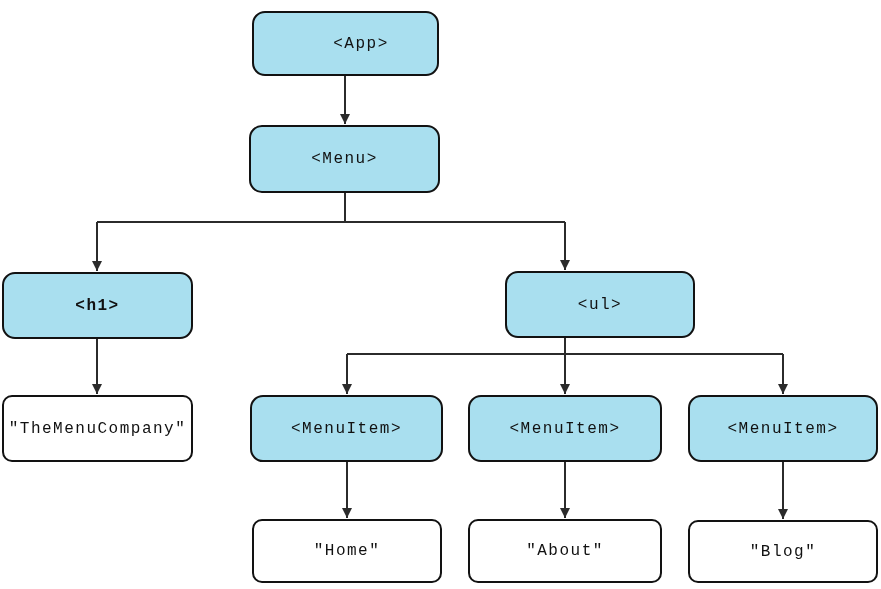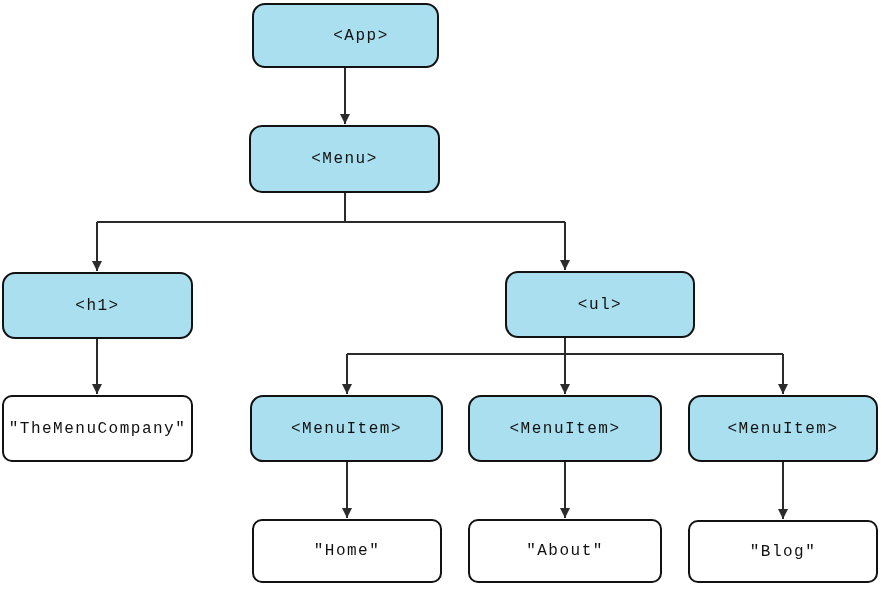--- a/index.html
+++ b/index.html
@@ -27,23 +27,23 @@
     font-size: 16px;
     letter-spacing: 1.5px;
     color: #111111;
     white-space: nowrap;
     text-align: center;
   }
   .node.component { background: #a9dfef; }
   .node.textnode  { background: #ffffff; border-width: 2px; border-radius: 10px; }
 
   
-  .pos-app  { left: 252px; top: 3px;   width: 187px; height: 65px; padding-left: 31px; }
+  .pos-app  { left: 252px; top: 11px;   width: 187px; height: 65px; padding-left: 31px; }
   .pos-menu { left: 249px; top: 125px; width: 191px; height: 68px; }
-  .pos-h1   { left: 2px;   top: 272px; width: 191px; height: 67px; }
+  .pos-h1   { left: 2px;   top: 272px; width: 191px; height: 67px; font-weight: bold; }
   .pos-ul   { left: 470px; top: 271px; width: 190px; height: 67px; margin-left: 35px; }
   .pos-tmc  { left: 2px;   top: 395px; width: 191px; height: 67px; }
   .pos-mi1  { left: 250px; top: 395px; width: 193px; height: 67px; }
   .pos-mi2  { left: 468px; top: 395px; width: 194px; height: 67px; }
   .pos-mi3  { left: 688px; top: 395px; width: 190px; height: 67px; }
   .pos-home { left: 252px; top: 519px; width: 190px; height: 64px; }
   .pos-about{ left: 468px; top: 519px; width: 194px; height: 64px; }
   .pos-blog { left: 688px; top: 520px; width: 190px; height: 63px; }
 </style>
 </head>

